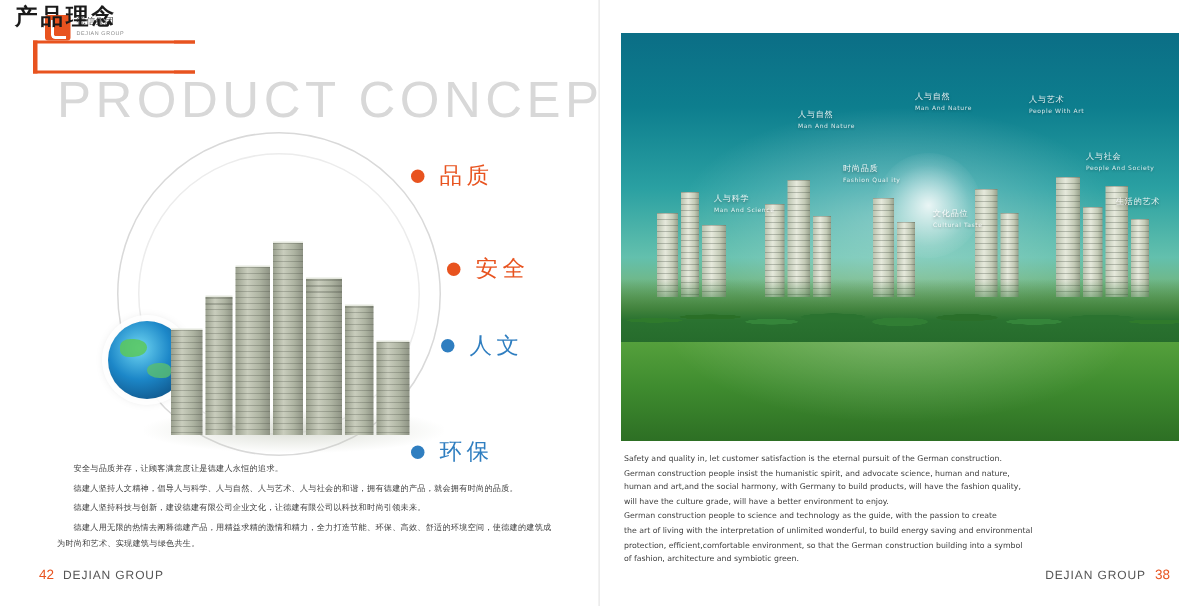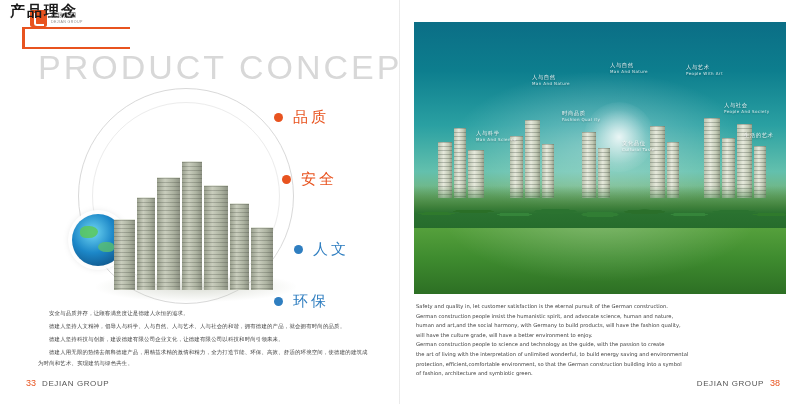--- a/index.html
+++ b/index.html
@@ -420,43 +420,43 @@
       <div class="bld" style="left:92px; width:24px; height:104px;"></div>
       <div class="bld" style="left:118px;width:19px; height:86px;"></div>
       <div class="bld" style="left:139px;width:22px; height:62px;"></div>
     </div>
 
     <div class="bullets">
       <div class="bullet-row" style="left:24px; top:12px;">
         <span class="bullet-dot" style="background:#e8531f"></span>
         <span class="bullet-label" style="color:#e8531f">品质</span>
       </div>
-      <div class="bullet-row" style="left:32px; top:74px;justify-content:center;">
+      <div class="bullet-row" style="left:48px; top:74px;justify-content:center;">
         <span class="bullet-dot" style="background:#e8531f"></span>
         <span class="bullet-label" style="color:#e8531f">安全</span>
       </div>
-      <div class="bullet-row" style="left:44px; top:144px;">
+      <div class="bullet-row" style="left:44px; top:125px;">
         <span class="bullet-dot" style="background:#2f7ec0"></span>
         <span class="bullet-label" style="color:#2f7ec0">人文</span>
       </div>
       <div class="bullet-row" style="left:24px; top:196px;">
         <span class="bullet-dot" style="background:#2f7ec0"></span>
         <span class="bullet-label" style="color:#2f7ec0">环保</span>
       </div>
     </div>
 
     <div class="body-text">
       <p>安全与品质并存，让顾客满意度让是德建人永恒的追求。</p>
       <p>德建人坚持人文精神，倡导人与科学、人与自然、人与艺术、人与社会的和谐，拥有德建的产品，就会拥有时尚的品质。</p>
       <p>德建人坚持科技与创新，建设德建有限公司企业文化，让德建有限公司以科技和时尚引领未来。</p>
       <p>德建人用无限的热情去阐释德建产品，用精益求精的激情和精力，全力打造节能、环保、高效、舒适的环境空间，使德建的建筑成为时尚和艺术、实现建筑与绿色共生。</p>
     </div>
 
     <div class="footer-left">
-      <span class="pg-num">33</span>
+      <span class="pg-num">42</span>
       <span class="pg-brand">DEJIAN GROUP</span>
     </div>
   </div>
 
   <div class="gutter"></div>
 
   <div class="page-right">
 
     <div class="photo">
       <div class="sky-glow"></div>

